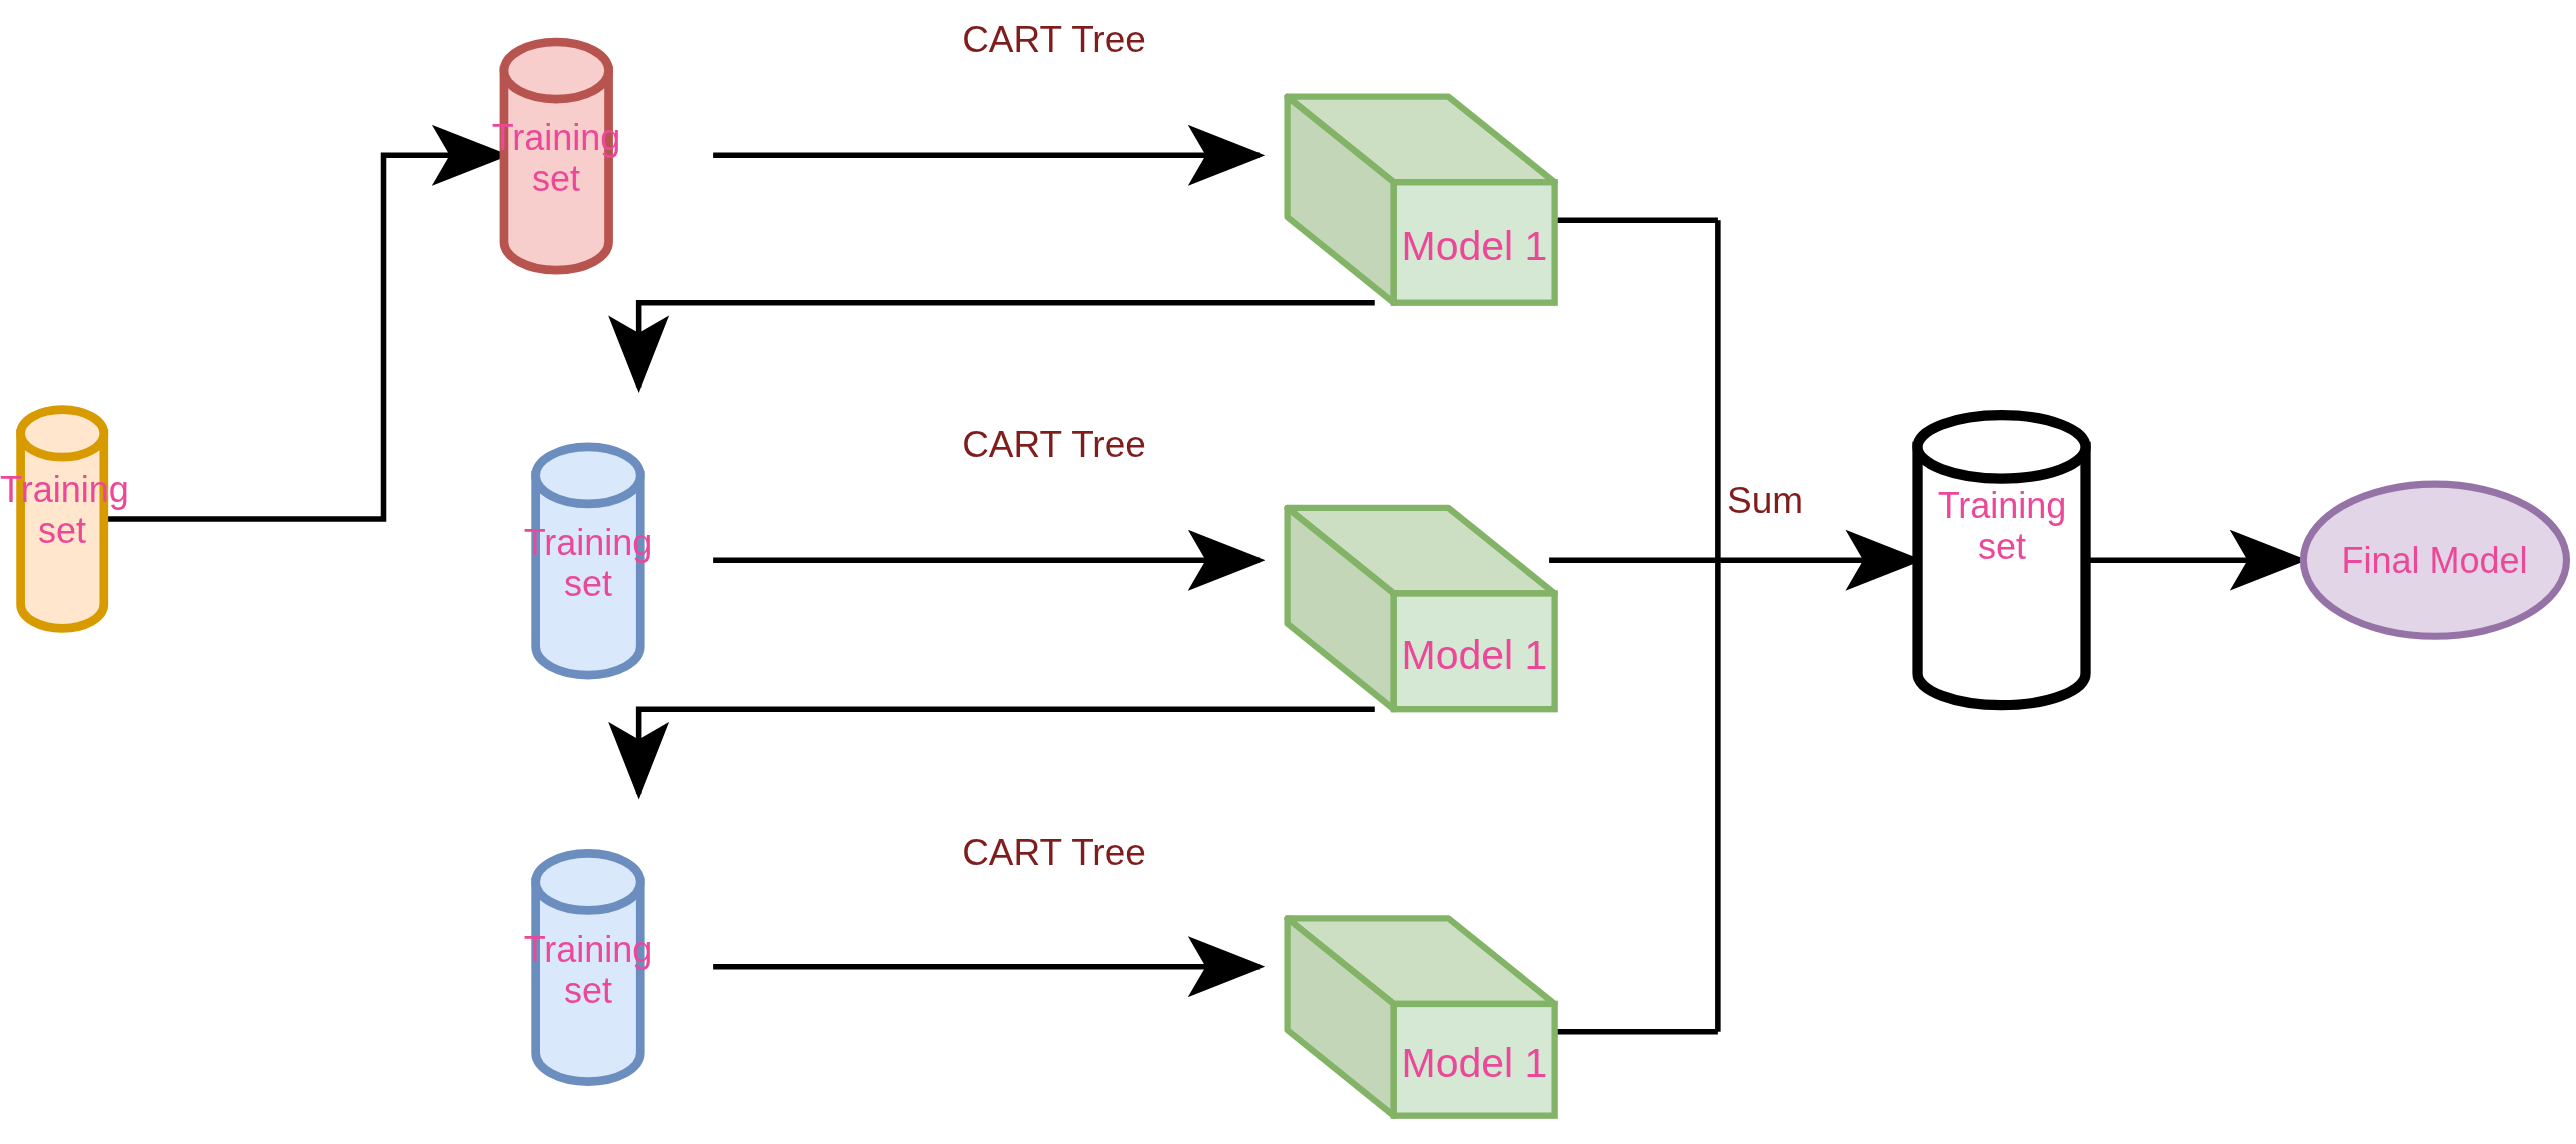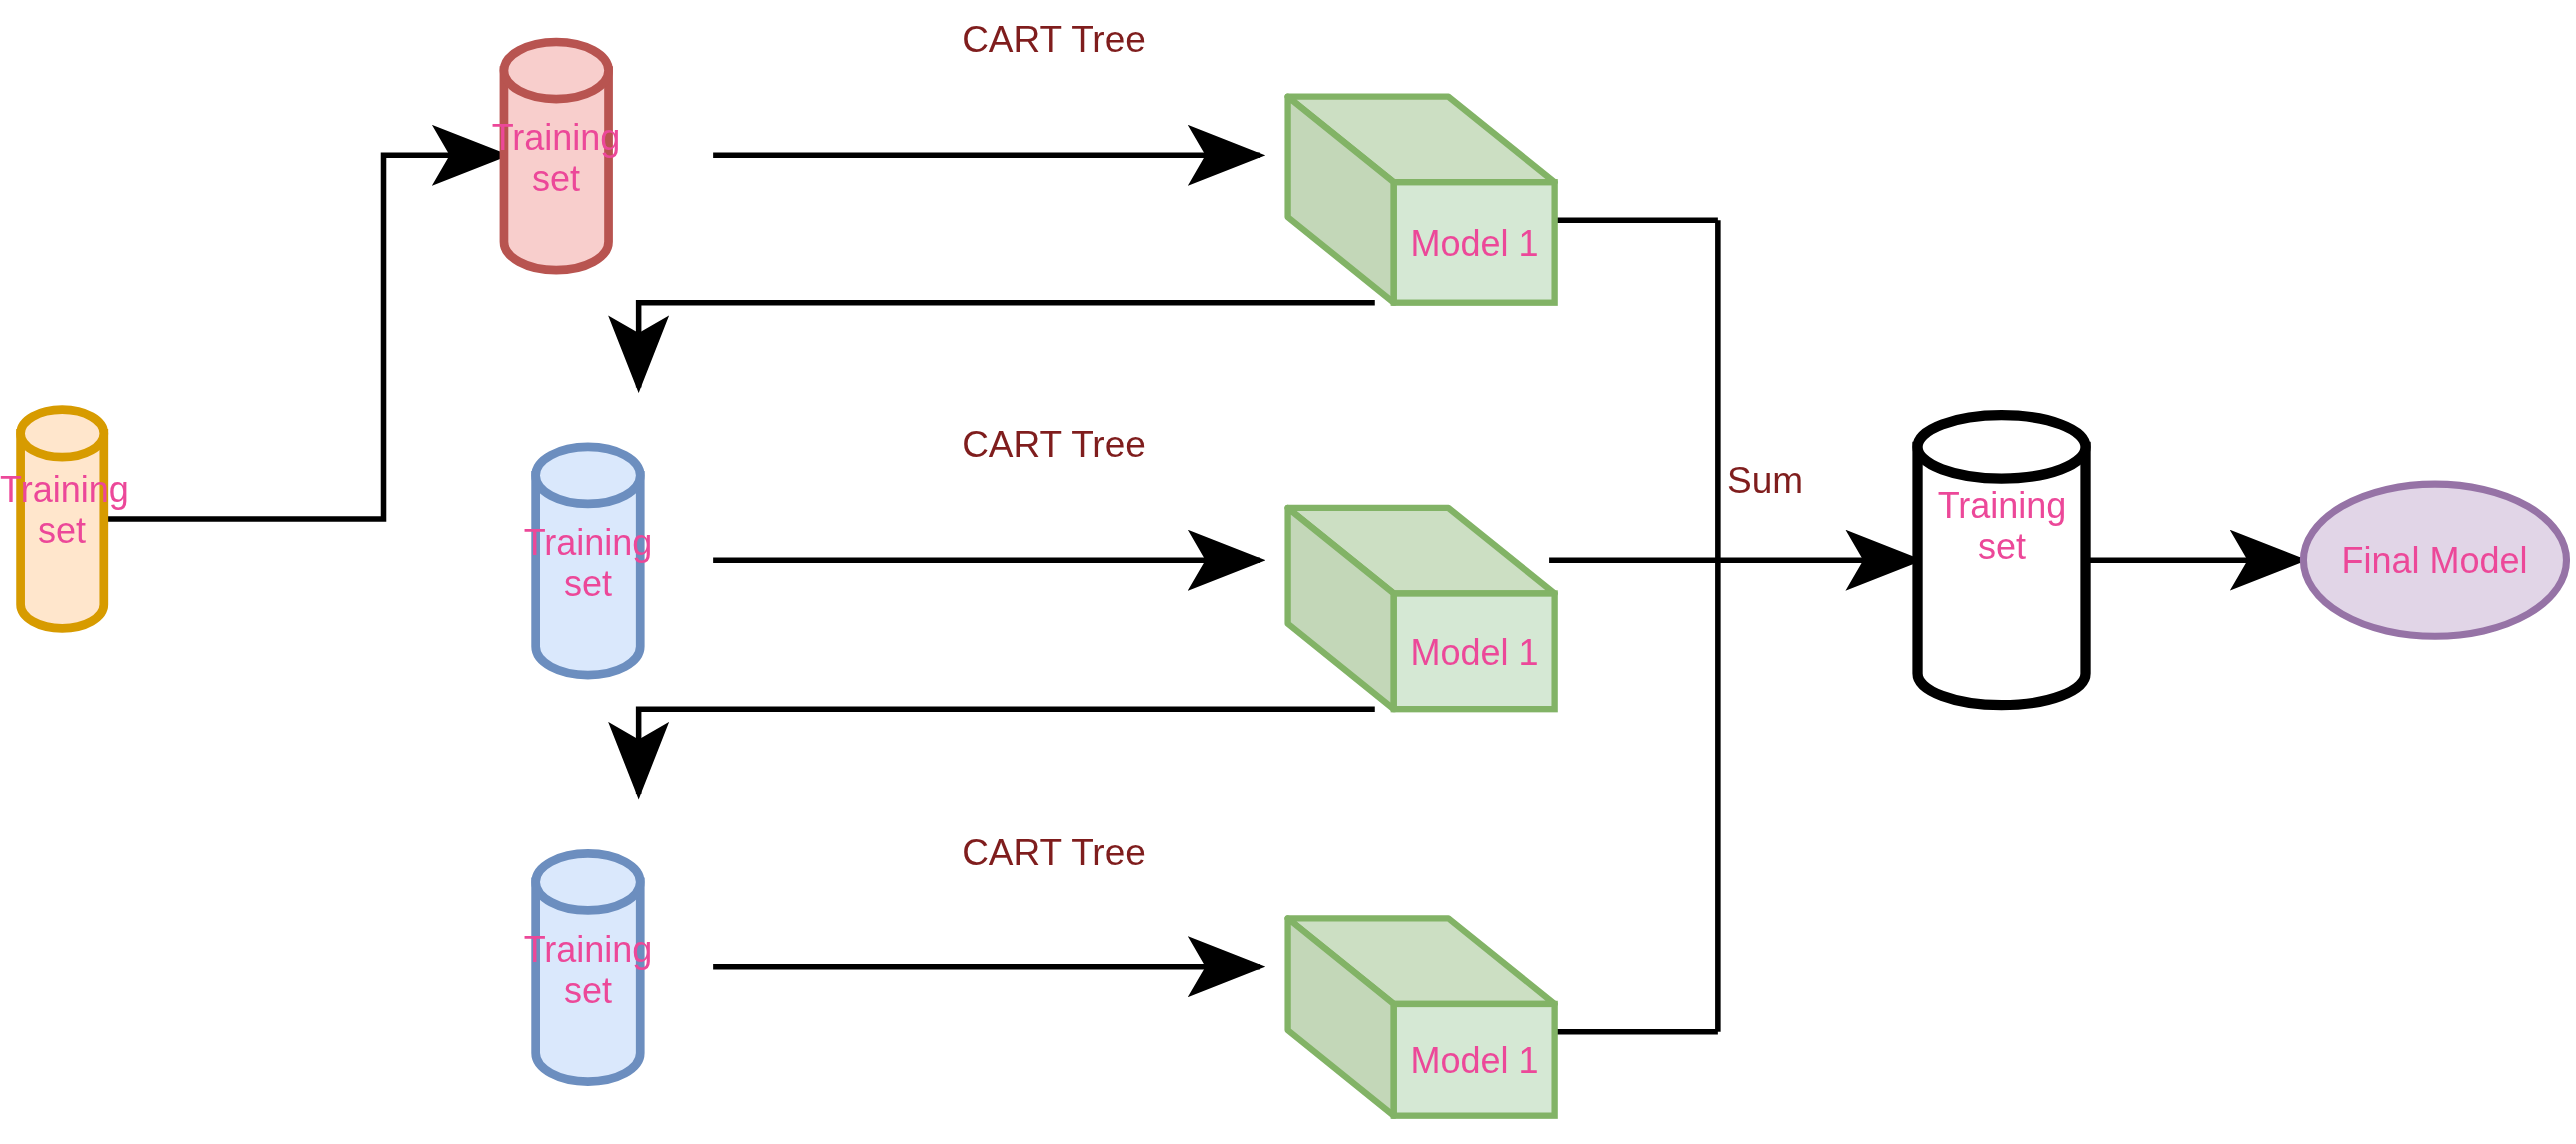--- a/index.html
+++ b/index.html
@@ -5,21 +5,21 @@
   html,body{margin:0;padding:0;background:#ffffff;}
   body{font-family:"Liberation Serif","DejaVu Serif",serif;}
   #stage{position:relative;width:2576px;height:1145px;background:#ffffff;overflow:hidden;}
   #stage svg{position:absolute;left:0;top:0;width:2576px;height:1145px;}
   .lbl{position:absolute;color:#7f1d1d;font-family:Liberation Sans, sans-serif;
        white-space:nowrap;text-align:center;line-height:1.12;}
   .node-text{position:absolute;color:#ec4899;font-family:Liberation Sans, sans-serif;
        white-space:nowrap;text-align:center;line-height:1.14;pointer-events:none;}
   .edge-label{font-size:37px;}
   .cyl-text{font-size:36px;}
-  .box-text{font-size:36px;}
+  .box-text{font-size:41px;}
   .ellipse-text{font-size:36px;}
 </style>
 </head>
 <body>
 
 <div id="stage">
 
   <svg viewBox="0 0 3251 1445" xmlns="http://www.w3.org/2000/svg">
     <defs>
       <marker id="arrow" markerWidth="14" markerHeight="11" refX="13" refY="5.5" orient="auto" markerUnits="strokeWidth">
@@ -136,16 +136,16 @@
 
   <div class="lbl edge-label" style="left:872px;top:216px;width:0px;height:0px;overflow:hidden;"></div>
 
   <div class="lbl edge-label" style="left:872px;top:216px;width:0;height:0;overflow:hidden;"></div>
 
   <div class="lbl edge-label" style="left:872px;top:424px;width:364px;">CART Tree</div>
 
 
   <div class="lbl edge-label" style="left:872px;top:832px;width:364px;">CART Tree</div>
 
-  <div class="lbl edge-label" style="left:1727px;top:460px;width:111px;text-align:left;">Sum</div>
+  <div class="lbl edge-label" style="left:1727px;top:480px;width:111px;text-align:left;">Sum</div>
 
 </div>
 
 
 </body></html>

